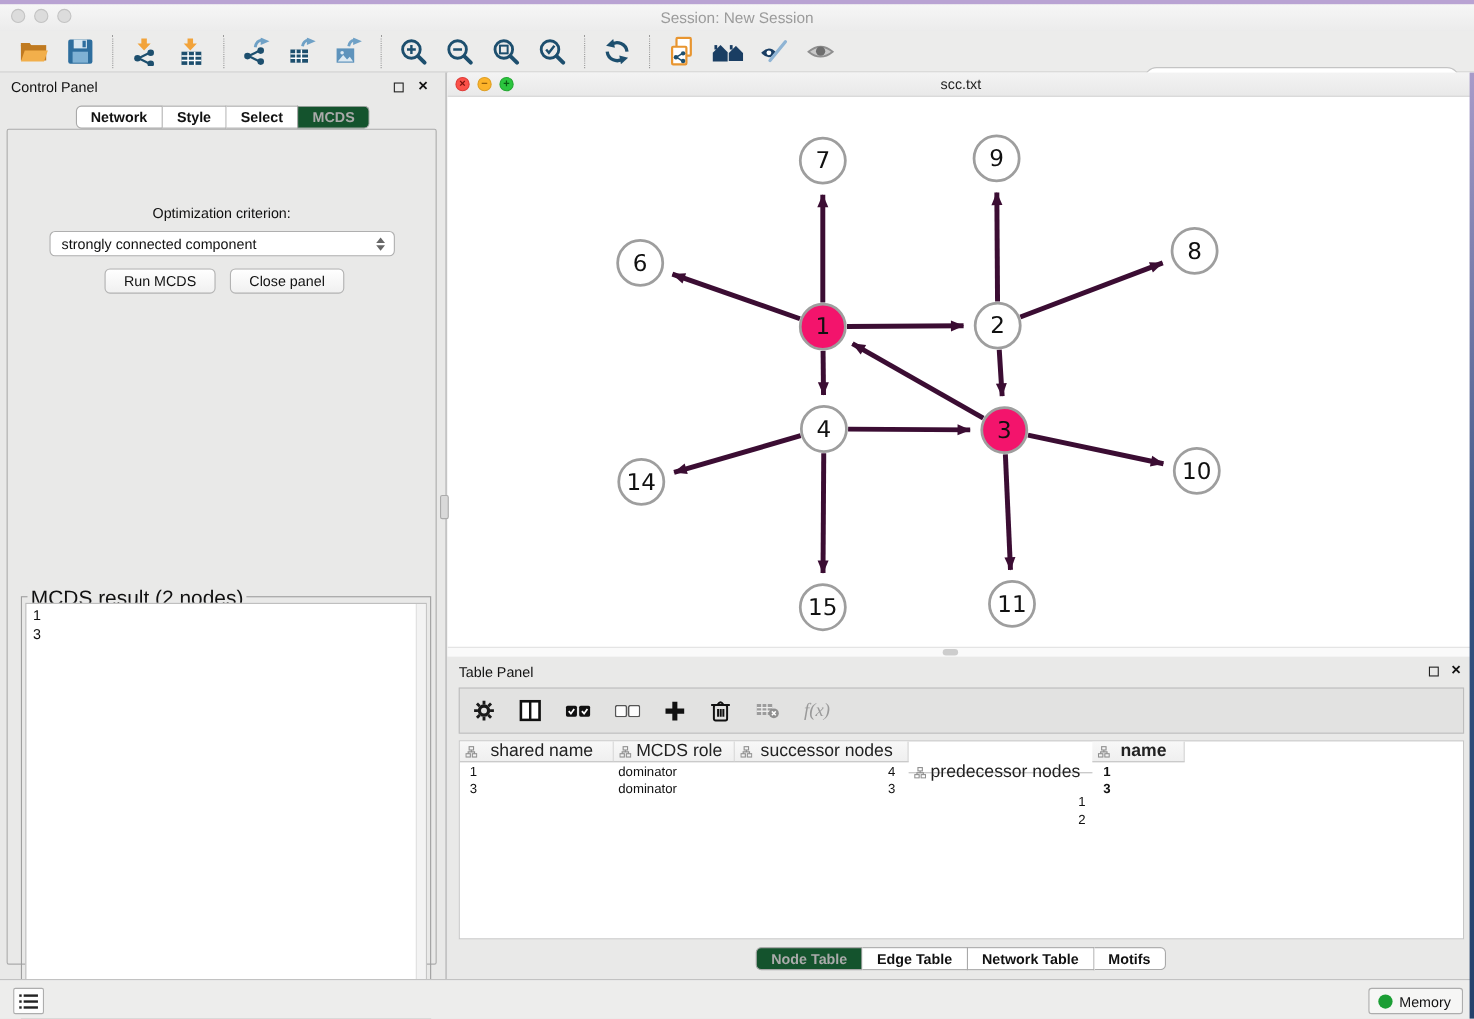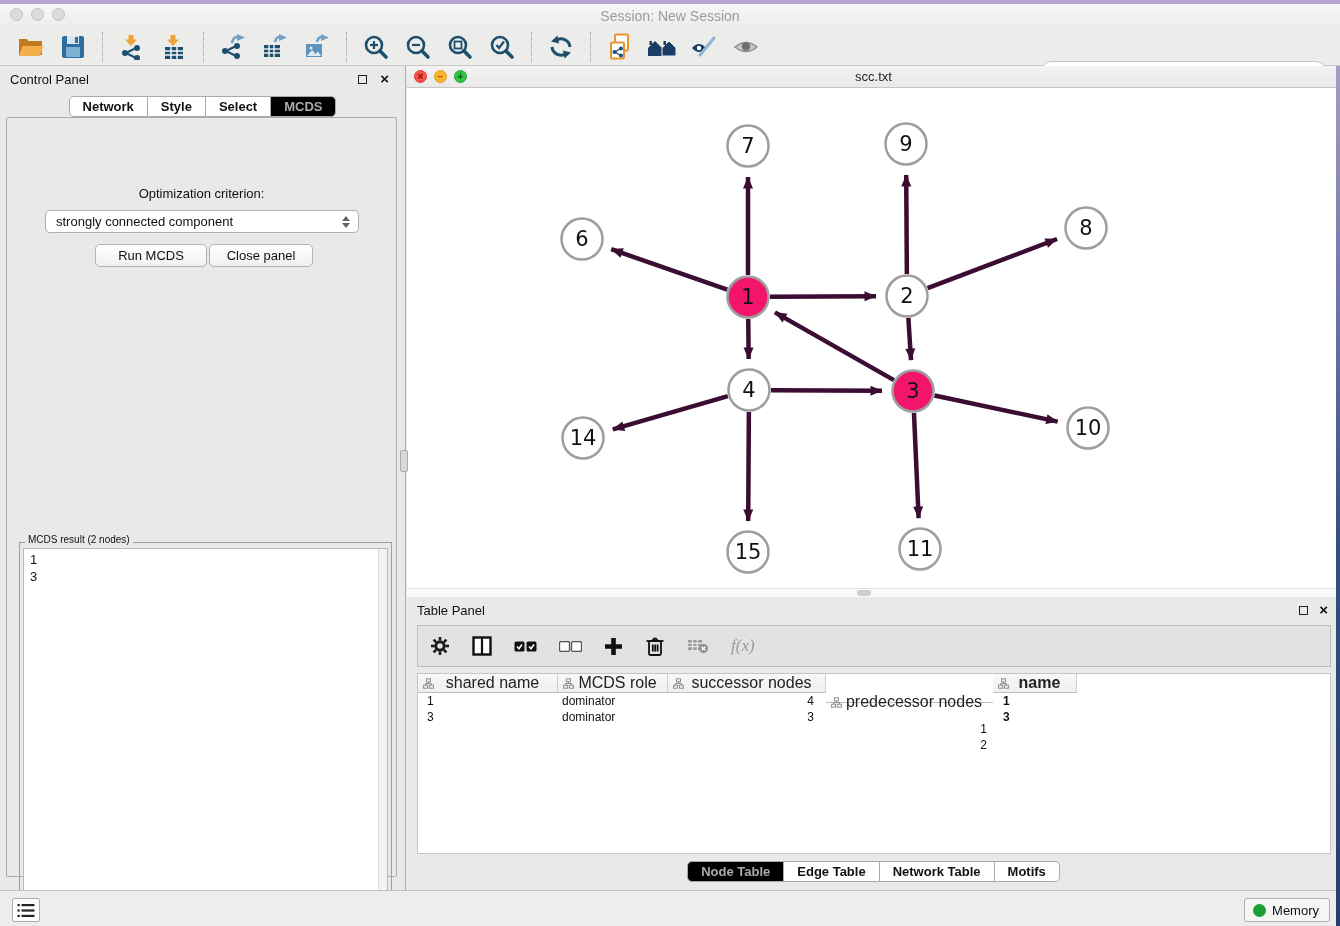--- a/index.html
+++ b/index.html
@@ -34,44 +34,44 @@
   .panel-header .ph-title { position:absolute; left:10px; top:6px; font-size:13px; color:#111; }
   .ph-float { position:absolute; width:9px; height:9px; border:1.5px solid #222; top:9px; }
   .ph-close { position:absolute; top:4px; font-size:15px; font-weight:900; color:#111; line-height:18px; }
   #control-panel .ph-float { right:38px; } #control-panel .ph-close { right:16px; }
 
   .seg { display:inline-flex; }
   .seg .tab { padding:2px 13px; height:21px; background:#fff; border:1px solid #A9A9A9; border-left:none;
               font-size:13px; font-weight:bold; color:#111; line-height:16px; cursor:default; }
   .seg .tab:first-child { border-left:1px solid #A9A9A9; border-radius:5px 0 0 5px; }
   .seg .tab:last-child { border-radius:0 5px 5px 0; }
-  .seg .tab.selected { background:#000000; color:#ABABAB; }
+  .seg .tab.selected { background:#14532d; color:#ABABAB; }
   #cp-tabs { position:absolute; left:0; right:0; top:30px; text-align:center; z-index:2; }
 
   #cp-content { position:absolute; left:6px; top:51px; width:391px; height:760px;
                 border:1px solid #ABABAB; border-radius:2px; }
   #opt-label { position:absolute; left:0; right:0; top:68px; text-align:center; font-size:13px; color:#111; }
   #criterion-select { position:absolute; left:38px; top:92px; width:314px; height:23px;
                       background:#fff; border:1px solid #AFAFAF; border-radius:5px;
                       font-size:13px; color:#111; display:flex; align-items:center; padding-left:10px; }
   .stepper { position:absolute; right:6px; top:2px; width:12px; height:18px; display:flex; flex-direction:column;
              align-items:center; justify-content:center; color:#555; }
   .stepper .up, .stepper .dn { width:0; height:0; border-left:4px solid transparent; border-right:4px solid transparent; }
   .stepper .up { border-bottom:5px solid #666; margin-bottom:2px; }
   .stepper .dn { border-top:5px solid #666; }
   .cp-btn { position:absolute; top:126px; height:23px; background:linear-gradient(#FFFFFF,#F0F0F0);
             border:1px solid #B3B3B3; border-radius:5px; font-size:13px; color:#111;
             display:flex; align-items:center; justify-content:center; }
-  #run-btn { left:88px; width:112px; }
+  #run-btn { left:88px; width:101px; }
   #close-btn { left:202px; width:104px; }
 
   #mcds-fieldset { position:absolute; left:12px; top:424px; width:373px; height:384px;
                    border:1px solid #9E9E9E; }
   #mcds-legend { position:absolute; left:5px; top:-9px; background:#E9E9E8; padding:0 3px;
-                 font-size:10px; color:#111; }
+                 font-size:19px; color:#111; }
   #mcds-values-box { position:absolute; left:3px; top:5px; right:3px; bottom:4px; background:#fff;
                      border:1px solid #B9B9B9; font-size:13px; color:#111; padding:2px 6px; overflow:hidden; }
   #mcds-values-box .val-line { line-height:17px; }
   #mcds-scroll { position:absolute; right:0; top:0; bottom:0; width:9px; background:#F3F3F3;
                  border-left:1px solid #E0E0E0; }
 
   .divider-grip { position:absolute; left:400px; top:450px; width:8px; height:22px;
                   background:#D9D9D9; border:1px solid #ABABAB; border-radius:2px; z-index:3; }
 
   

